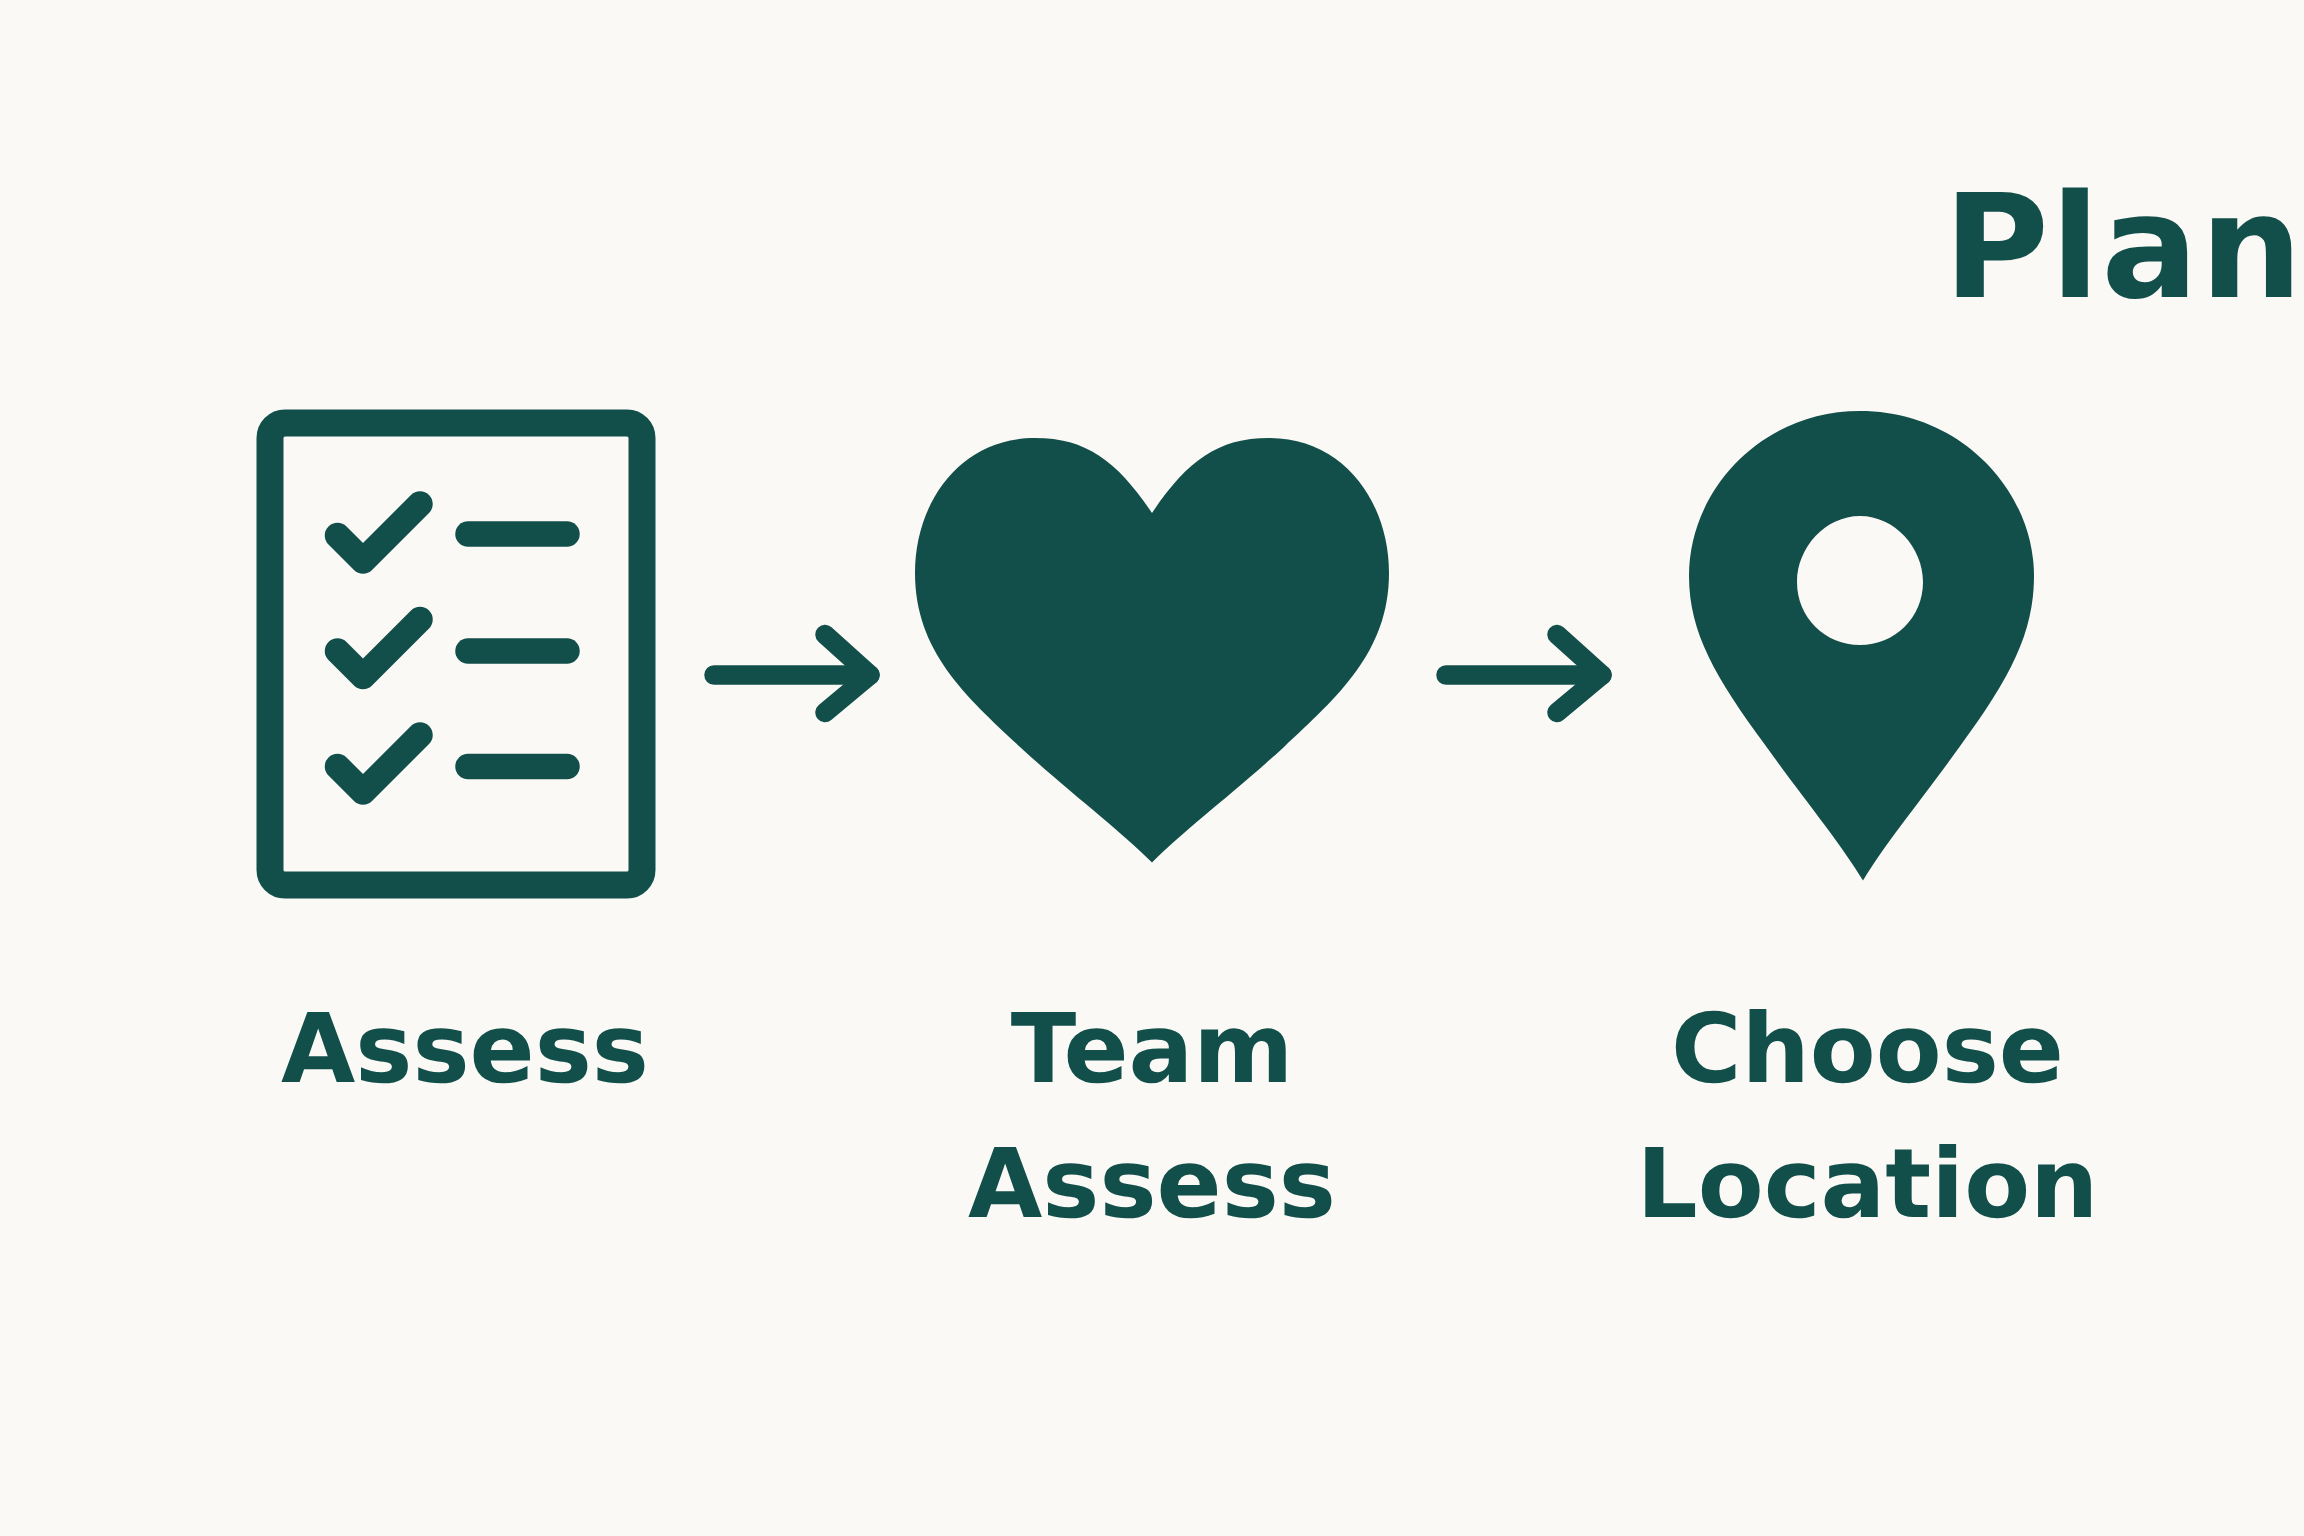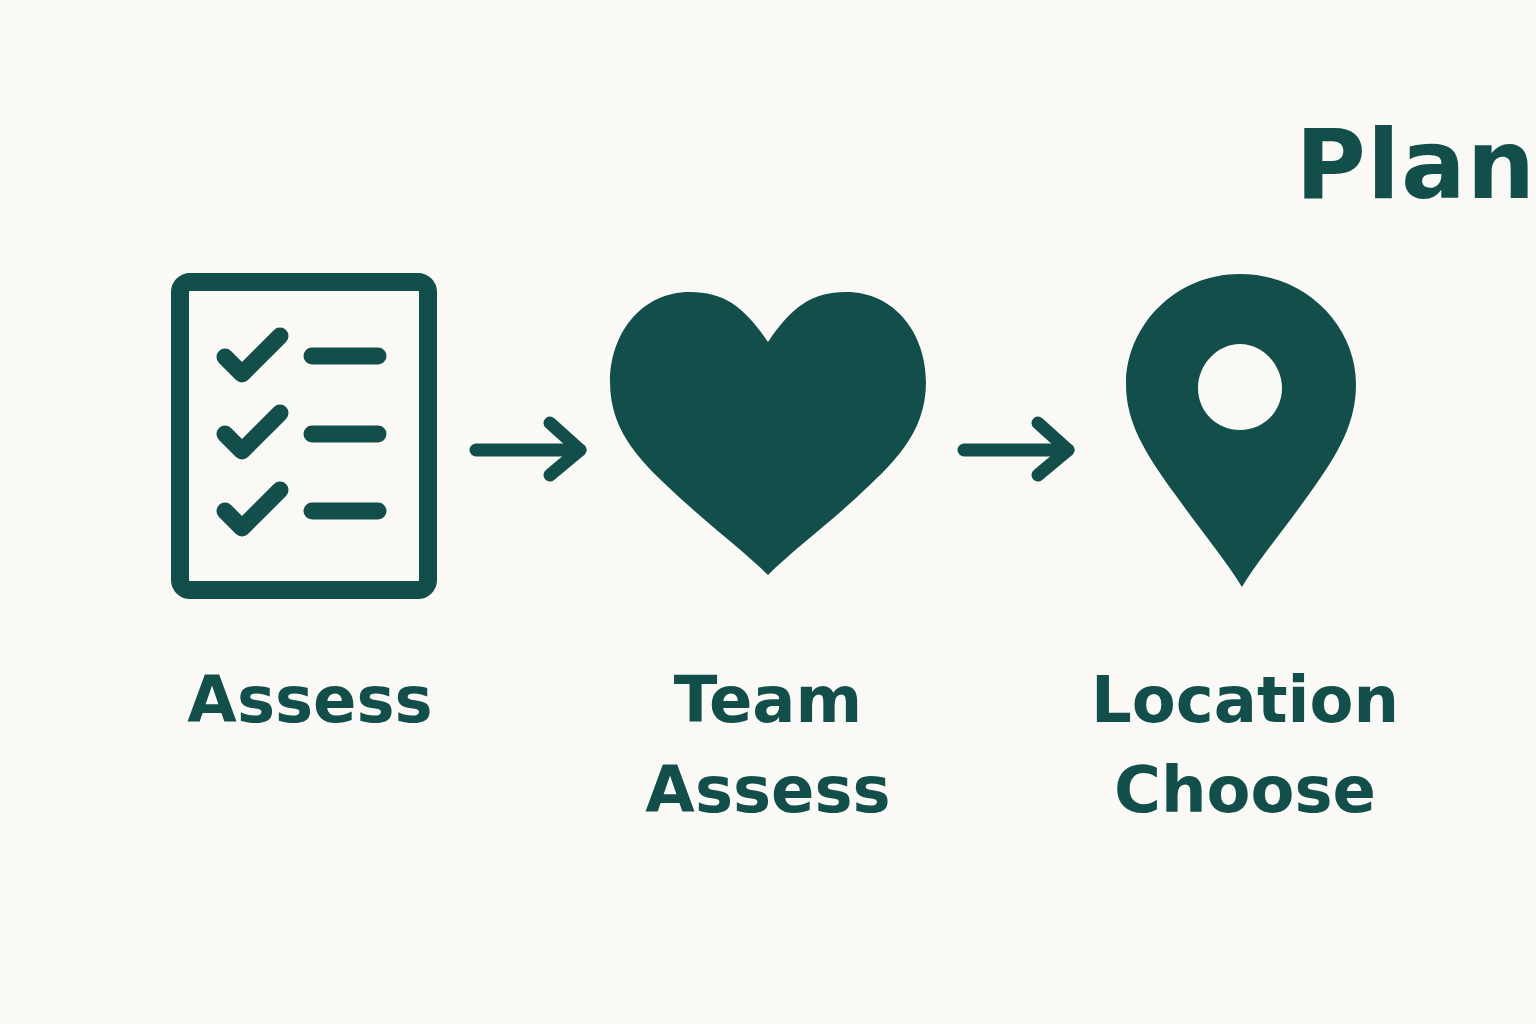--- a/index.html
+++ b/index.html
@@ -52,15 +52,15 @@
 </svg>
 
 <div class="label" style="left:60px;width:500px;top:655px">
   <span>Assess</span>
 </div>
 <div class="label" style="left:518px;width:500px;top:655px">
   <span>Team</span>
   <span>Assess</span>
 </div>
 <div class="label" style="left:995px;width:500px;top:655px">
+  <span>Choose</span>
   <span>Location</span>
-  <span>Choose</span>
 </div>
 
 </body></html>

